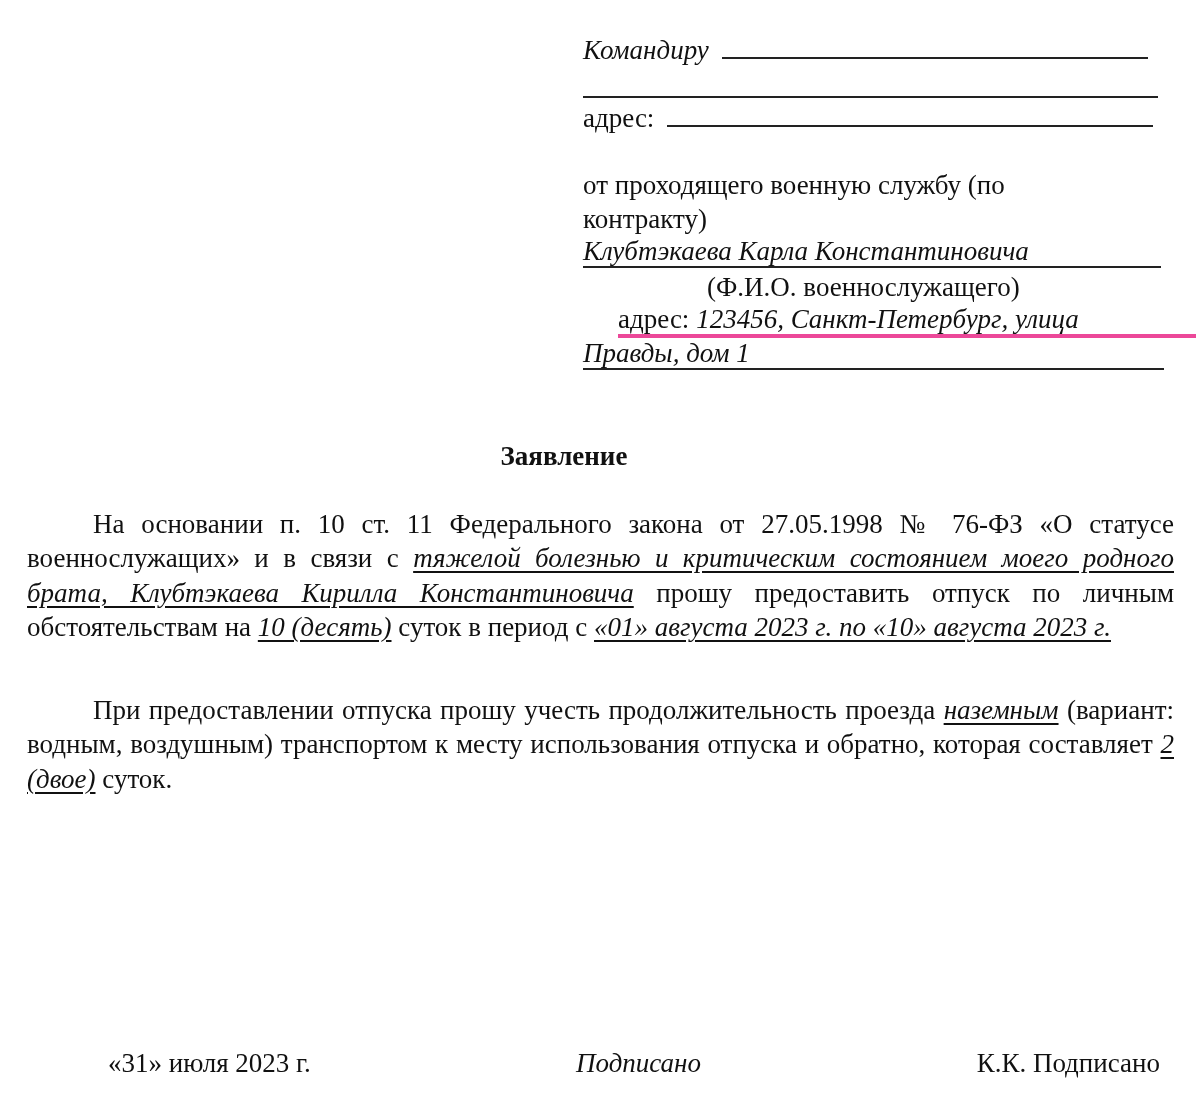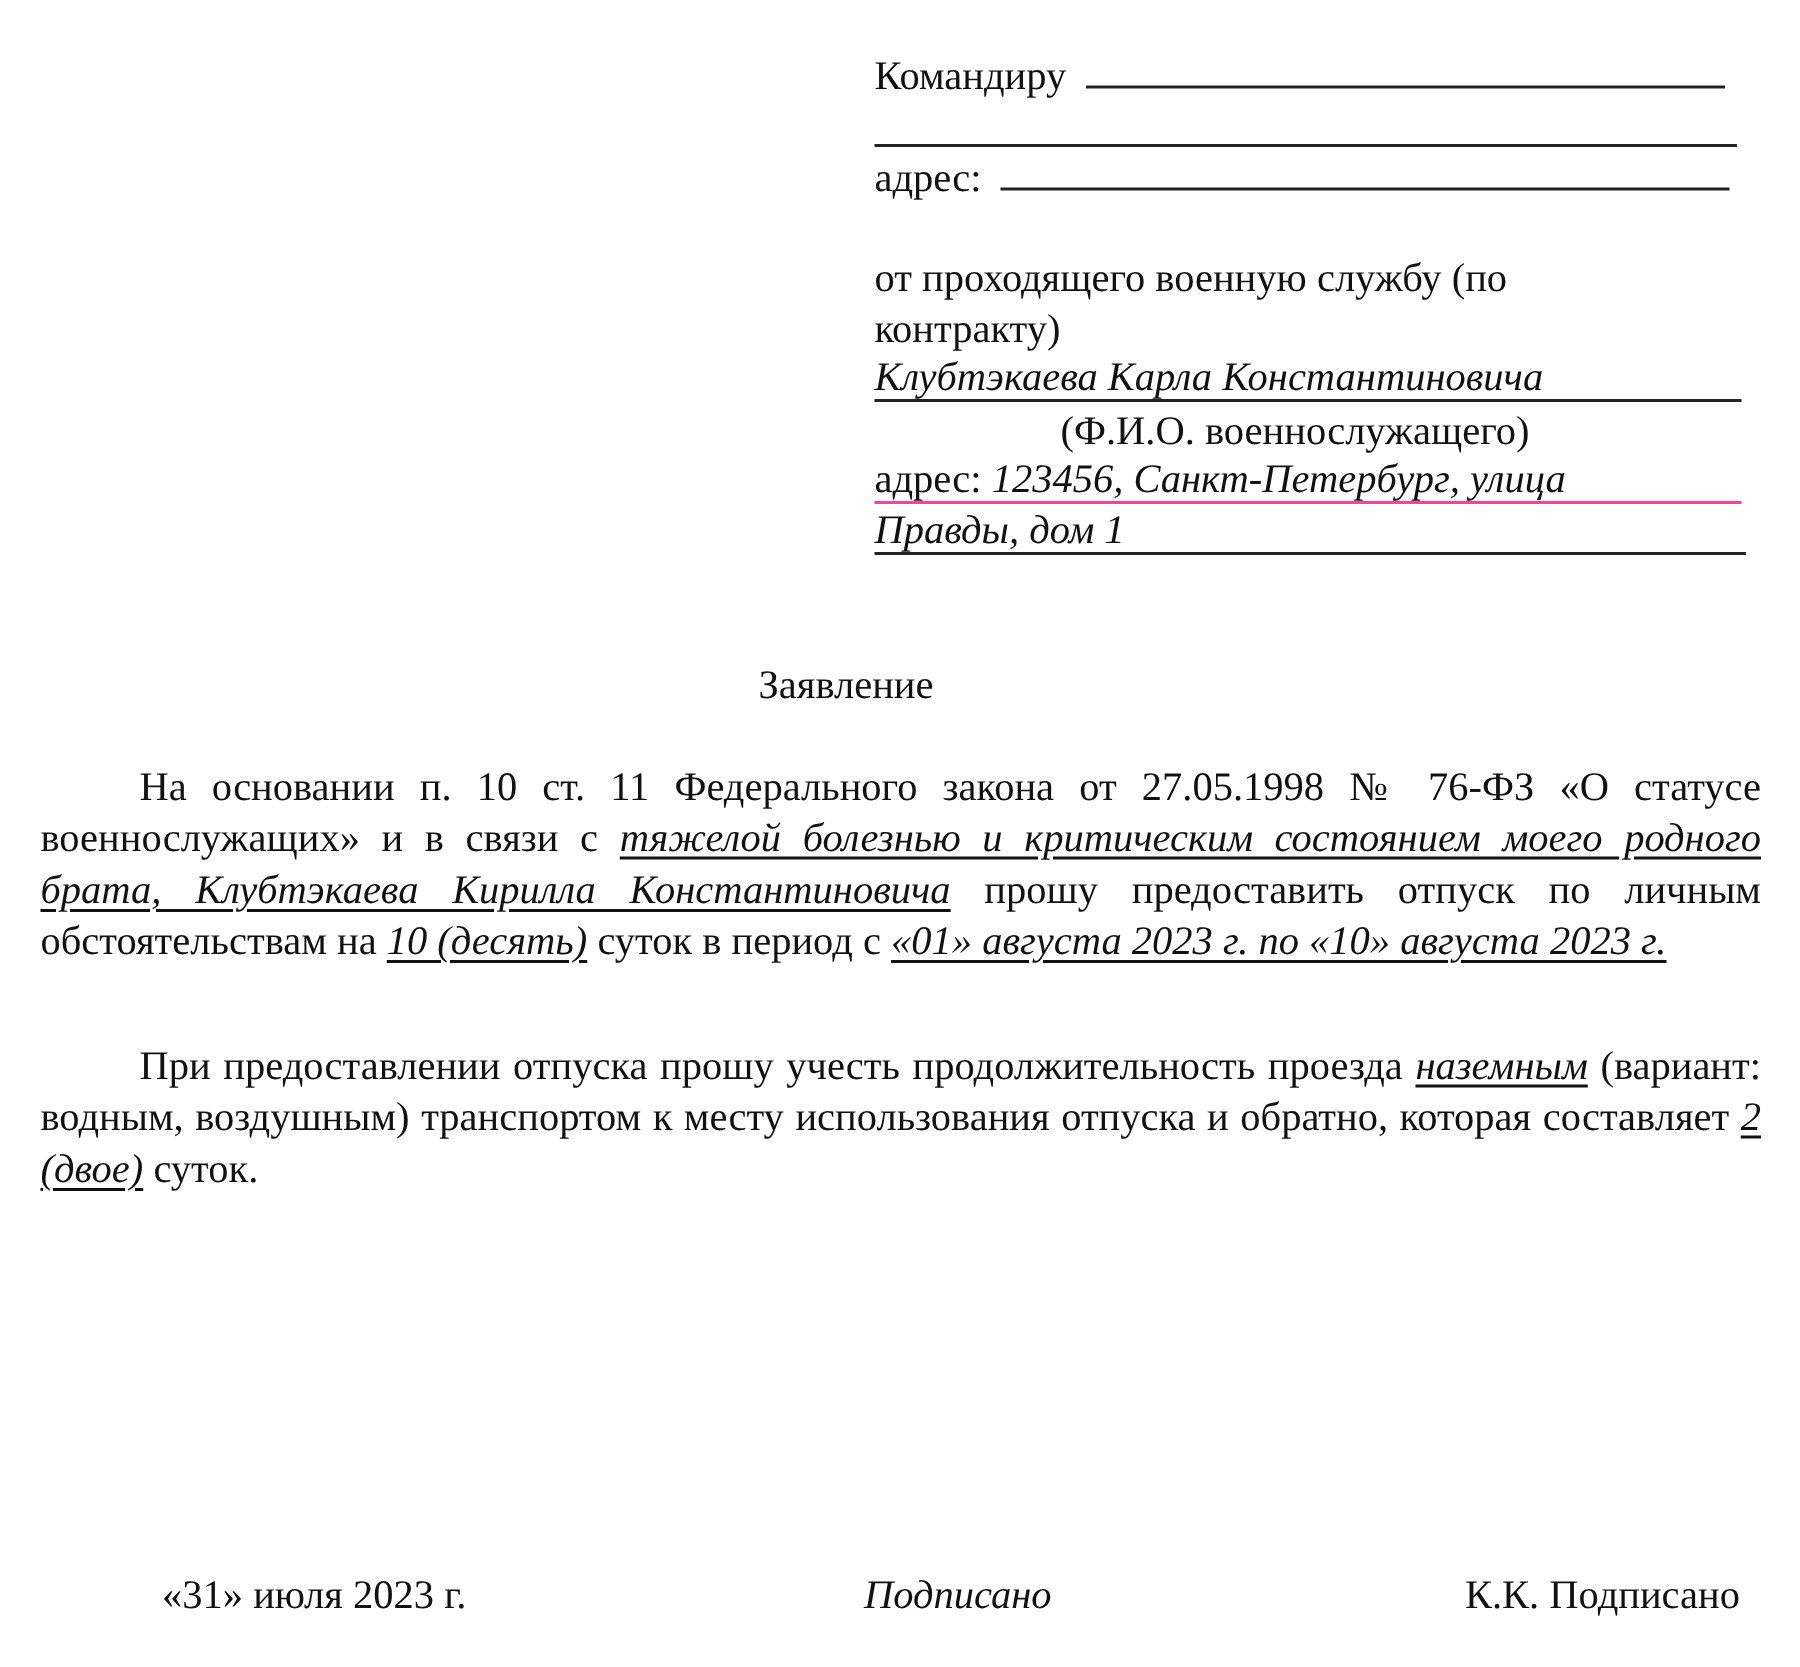--- a/index.html
+++ b/index.html
@@ -12,52 +12,52 @@
     .u { text-decoration: underline; text-decoration-thickness: 1.5px; text-underline-offset: 4px; }
     .i { font-style: italic; }
     .fill-line { display: inline-block; border-bottom: 2px solid #222; vertical-align: baseline; height: 1px; }
     .hline { position: absolute; border-bottom: 2px solid #222; height: 0; }
 
     
     #hdr { left: 583px; top: 0; width: 580px; }
     .hrow { position: absolute; left: 0; white-space: nowrap; line-height: 34px; }
 
     
-    #title { left: 0; width: 1128px; text-align: center; top: 439px; font-weight: normal; line-height: 34px; }
+    #title { left: 0; width: 1128px; text-align: center; top: 439px; font-weight: bold; line-height: 34px; }
 
     
     .para { position: absolute; left: 27px; width: 1147px; text-align: justify; line-height: 34.3px; }
     .para .ind { display: inline-block; width: 66px; }
 
     #attach { left: 93px; top: 870px; line-height: 34px; }
     #footer-date { left: 108px; top: 1046px; line-height: 34px; }
     #footer-sign { left: 576px; top: 1046px; line-height: 34px; }
     #footer-name { right: 40px; top: 1046px; line-height: 34px; }
   </style>
 </head>
 <body>
 
 <div id="hdr" class="abs">
-  <div class="hrow" style="top:33px;">
+  <div class="hrow" style="top:33px;font-style:italic;">
     <span>Командиру</span>
     <span class="fill-line" style="width:426px; margin-left:6px;"></span>
   </div>
   <div class="hline" style="left:0; top:96px; width:575px;"></div>
   <div class="hrow" style="top:101px;">
     <span>адрес:</span>
     <span class="fill-line" style="width:486px; margin-left:6px;"></span>
   </div>
 
   <div class="hrow" style="top:168px;">от проходящего военную службу (по</div>
   <div class="hrow" style="top:202px;">контракту)</div>
   <div class="hrow" style="top:236px; width:578px; border-bottom:2px solid #222; line-height:30px;">
     <span class="i">Клубтэкаева Карла Константиновича</span>
   </div>
   <div class="hrow" style="top:270px; left:124px;">(Ф.И.О. военнослужащего)</div>
-  <div class="hrow" style="top:304px; width:578px; border-bottom:2px solid #ec4899; line-height:30px;">
+  <div class="hrow" style="top:304px; width:578px; border-bottom:4px solid #ec4899; line-height:30px;margin-left:35px;">
     <span>адрес:</span>
     <span class="i">123456, Санкт-Петербург, улица</span>
   </div>
   <div class="hrow" style="top:338px; width:581px; border-bottom:2px solid #222; line-height:30px;">
     <span class="i">Правды, дом 1</span>
   </div>
 </div>
 
 <div id="title" class="abs">Заявление</div>
 

